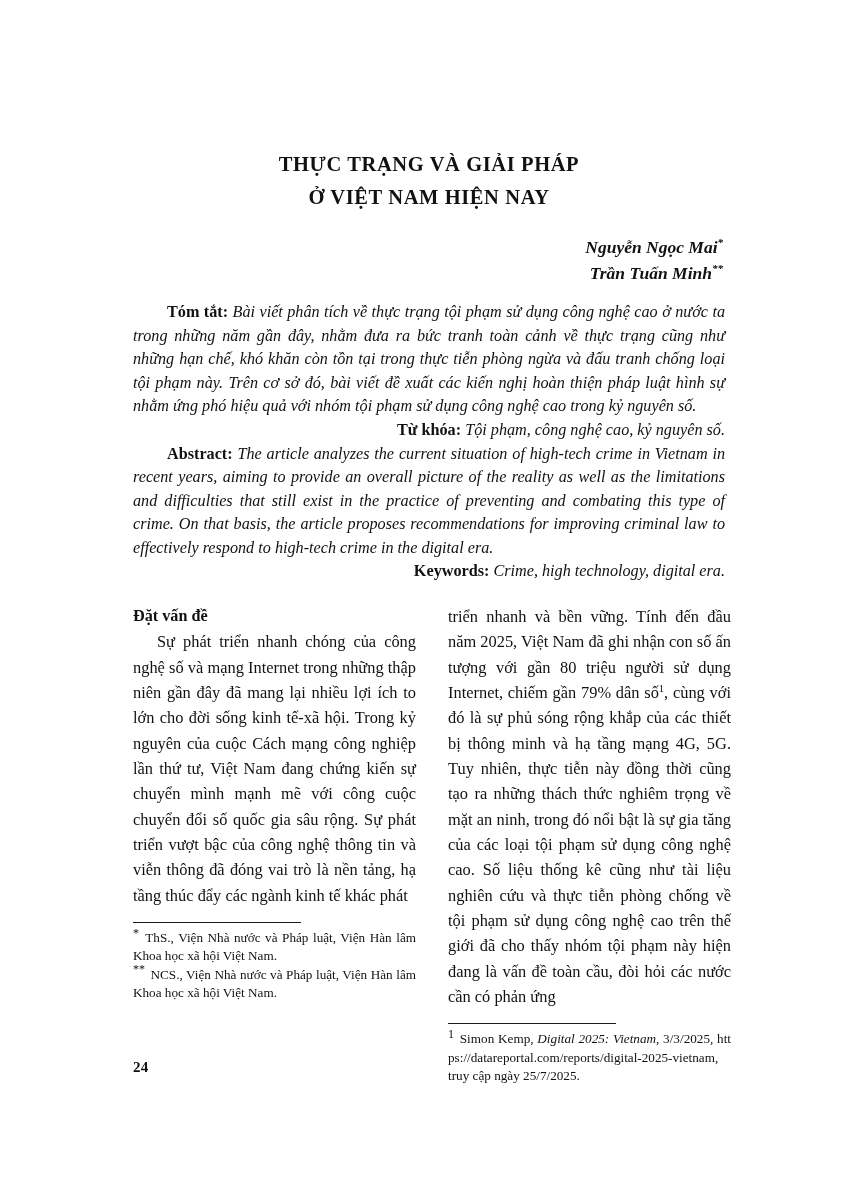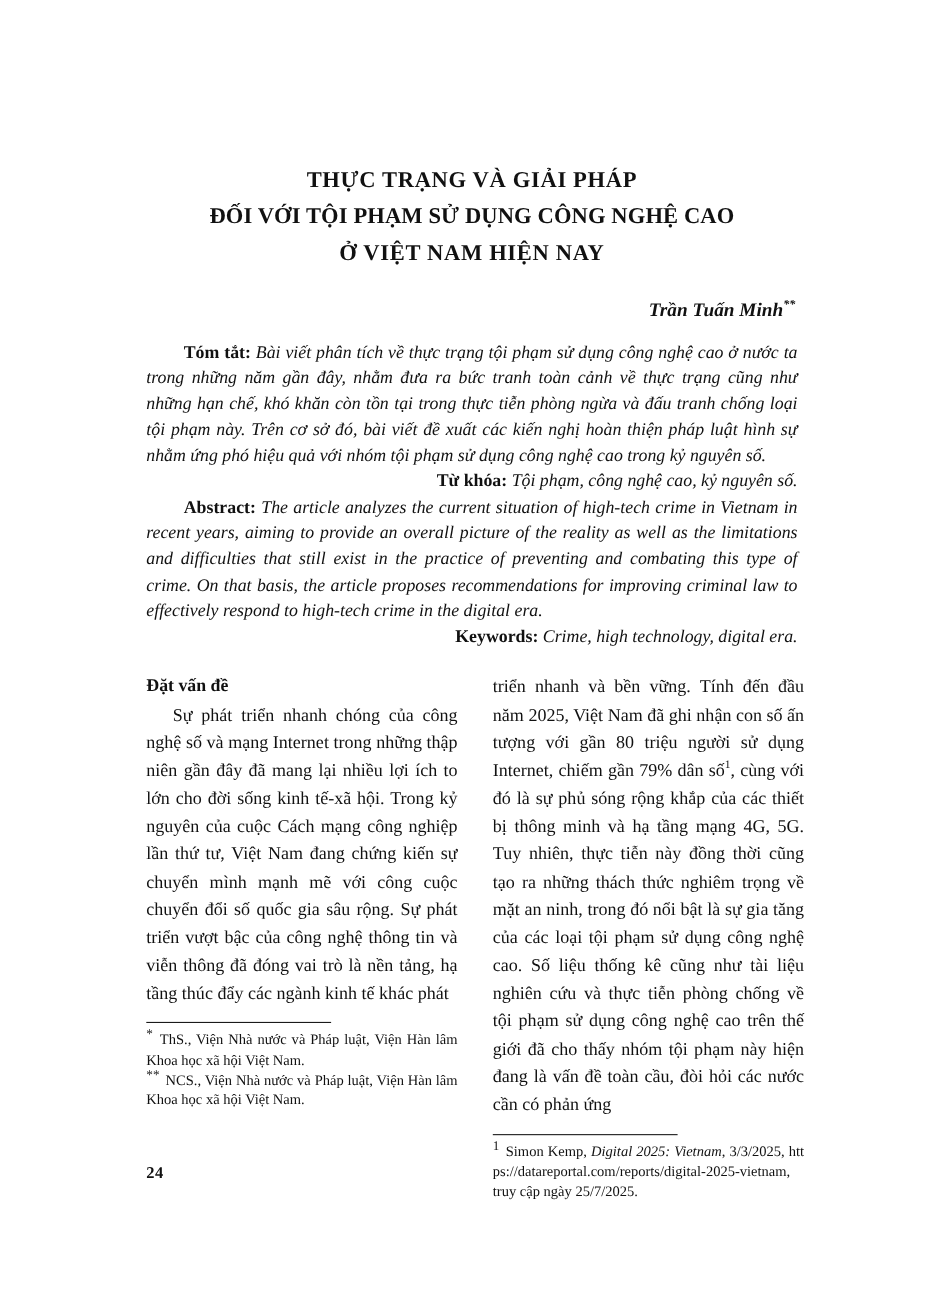--- a/index.html
+++ b/index.html
@@ -169,25 +169,25 @@
 </style>
 </head>
 <body>
 
 <div class="page">
 
   <div class="content">
 
     <div class="title-block">
       <div class="title-line l1">THỰC TRẠNG VÀ GIẢI PHÁP</div>
-      <div class="title-line l2">ĐỐI VỚI TỘI PHẠM SỬ DỤNG CÔNG NGHỆ CAO</div>
       <div class="title-line l3">Ở VIỆT NAM HIỆN NAY</div>
     </div>
 
     <div class="authors">
+      <div class="author"><span>Nguyễn Ngọc Mai</span><sup>*</sup></div>
       <div class="author"><span>Trần Tuấn Minh</span><sup>**</sup></div>
     </div>
 
     <div class="abstract-block">
 
       <p class="abstract-para"><span class="lbl">Tóm tắt:</span><span> Bài viết phân tích về thực trạng tội phạm sử dụng công nghệ cao ở nước ta trong những năm gần đây, nhằm đưa ra bức tranh toàn cảnh về thực trạng cũng như những hạn chế, khó khăn còn tồn tại trong thực tiễn phòng ngừa và đấu tranh chống loại tội phạm này. Trên cơ sở đó, bài viết đề xuất các kiến nghị hoàn thiện pháp luật hình sự nhằm ứng phó hiệu quả với nhóm tội phạm sử dụng công nghệ cao trong kỷ nguyên số.</span></p>
 
       <p class="kw-para"><span class="lbl">Từ khóa:</span><span> Tội phạm, công nghệ cao, kỷ nguyên số.</span></p>
 
       <p class="abstract-para en-para"><span class="lbl">Abstract:</span><span> The article analyzes the current situation of high-tech crime in Vietnam in recent years, aiming to provide an overall picture of the reality as well as the limitations and difficulties that still exist in the practice of preventing and combating this type of crime. On that basis, the article proposes recommendations for improving criminal law to effectively respond to high-tech crime in the digital era.</span></p>

